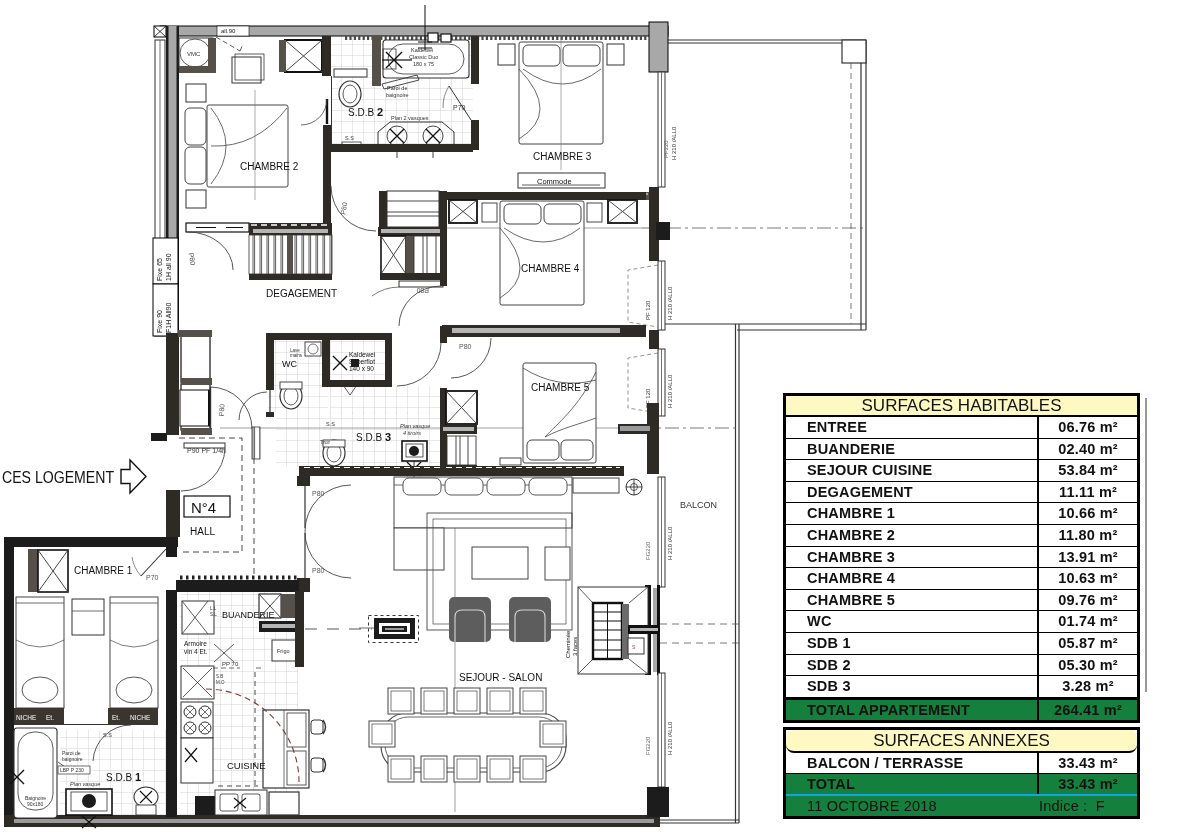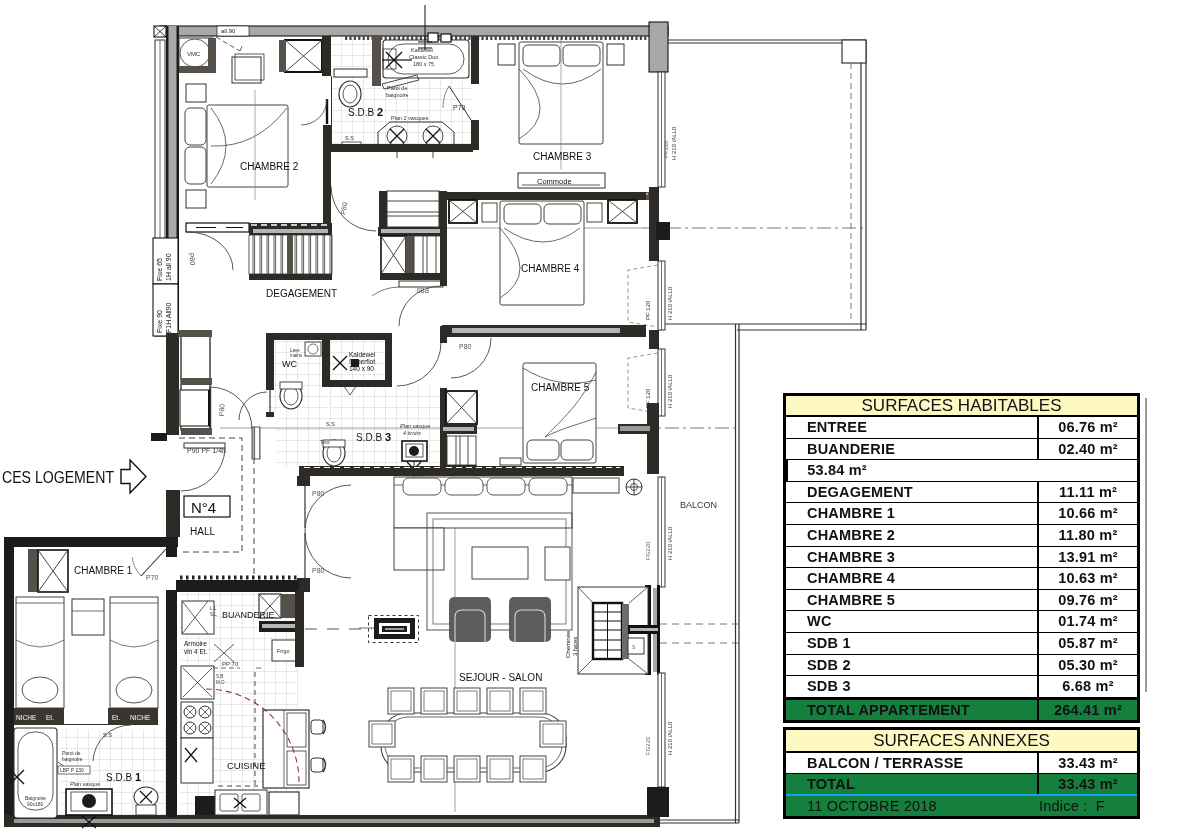--- a/index.html
+++ b/index.html
@@ -1,20 +1,20 @@
 <!DOCTYPE html>
 <html><head>
 <meta charset="utf-8">
 <style>
 html,body{margin:0;padding:0;background:#fff;width:1197px;height:838px;overflow:hidden;
 font-family:"Liberation Sans",sans-serif;}
 #plan{position:absolute;left:0;top:0;}
 .tbl{position:absolute;left:783px;width:351px;border:3px solid #000;background:#fff;}
 .hdr{background:#fef9c3;text-align:center;font-size:17px;color:#111;border-bottom:2px solid #000;}
-.row{display:flex;border-bottom:1px solid #000;font-weight:bold;font-size:14.5px;letter-spacing:0.2px;color:#111;}
+.row{display:flex;border-bottom:1px solid #000;font-weight:bold;font-size:14.5px;letter-spacing:0.2px;color:#111;justify-content:center;}
 .row .lab{flex:1;padding-left:21px;}
 .row .val{width:98px;border-left:2px solid #000;text-align:center;}
 .yellow{background:#15803d;}
 .grey{background:#15803d;}
 </style>
 </head>
 <body>
 <svg id="plan" width="1197" height="838" viewBox="0 0 1197 838">
 <defs>
 <pattern id="tile" width="11" height="11" patternUnits="userSpaceOnUse">
@@ -867,20 +867,21 @@
       <div class="lab">ENTREE</div>
       <div class="val">06.76 m²</div>
     </div>
 
 <div class="row" style="height:20.6px;line-height:20.6px;">
       <div class="lab">BUANDERIE</div>
       <div class="val">02.40 m²</div>
     </div>
 
 <div class="row" style="height:20.6px;line-height:20.6px;">
+      <div class="lab">SEJOUR CUISINE</div>
       <div class="val">53.84 m²</div>
     </div>
 
 <div class="row" style="height:20.6px;line-height:20.6px;">
       <div class="lab">DEGAGEMENT</div>
       <div class="val">11.11 m²</div>
     </div>
 
 <div class="row" style="height:20.6px;line-height:20.6px;">
       <div class="lab">CHAMBRE 1</div>
@@ -917,32 +918,32 @@
       <div class="val">05.87 m²</div>
     </div>
 
 <div class="row" style="height:20.6px;line-height:20.6px;">
       <div class="lab">SDB 2</div>
       <div class="val">05.30 m²</div>
     </div>
 
 <div class="row" style="height:20.6px;line-height:20.6px;border-bottom:none;">
       <div class="lab">SDB 3</div>
-      <div class="val">6.68 m²</div>
+      <div class="val">3.28 m²</div>
     </div>
 
 <div class="row yellow" style="height:20px;line-height:20px;border-top:3px solid #000;border-bottom:none;">
       <div class="lab">TOTAL APPARTEMENT</div>
       <div class="val">264.41 m²</div>
     </div>
 </div>
 
 <div class="tbl" style="top:727px;">
 
-<div class="hdr" style="height:21px;line-height:22px;">SURFACES ANNEXES</div>
+<div class="hdr" style="height:21px;line-height:22px;border-radius:8px;">SURFACES ANNEXES</div>
 
 <div class="row" style="height:20px;line-height:20px;">
       <div class="lab">BALCON / TERRASSE</div>
       <div class="val">33.43 m²</div>
     </div>
 
 <div class="row yellow" style="height:20px;line-height:20px;border-bottom:2px solid #0ea5e9;">
       <div class="lab">TOTAL</div>
       <div class="val">33.43 m²</div>
     </div>

